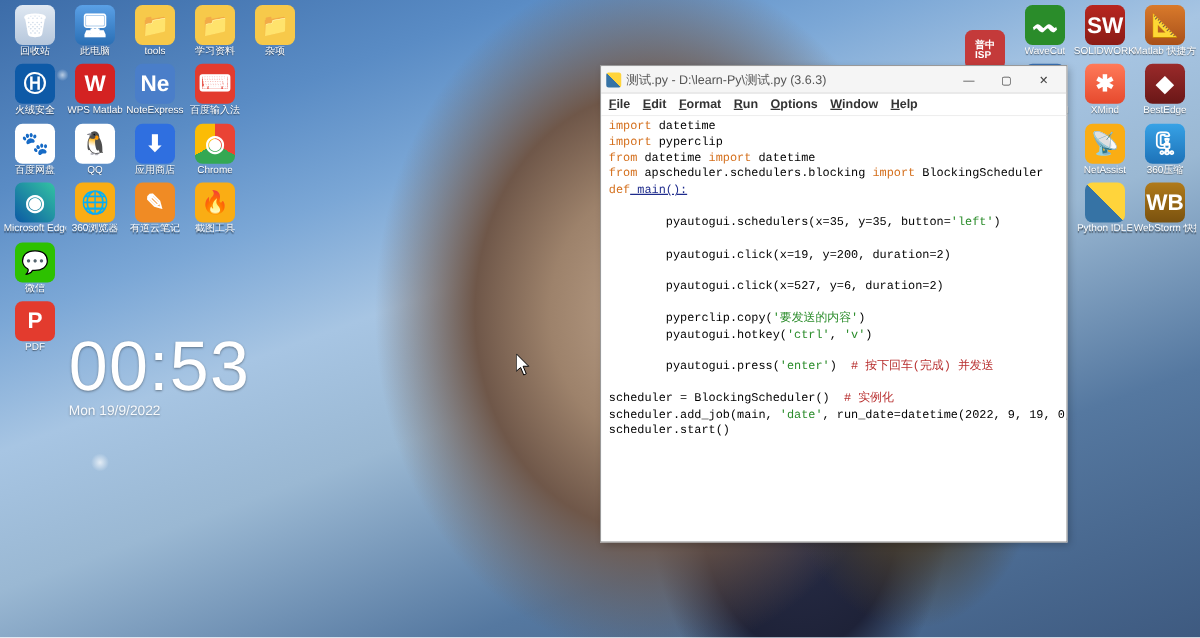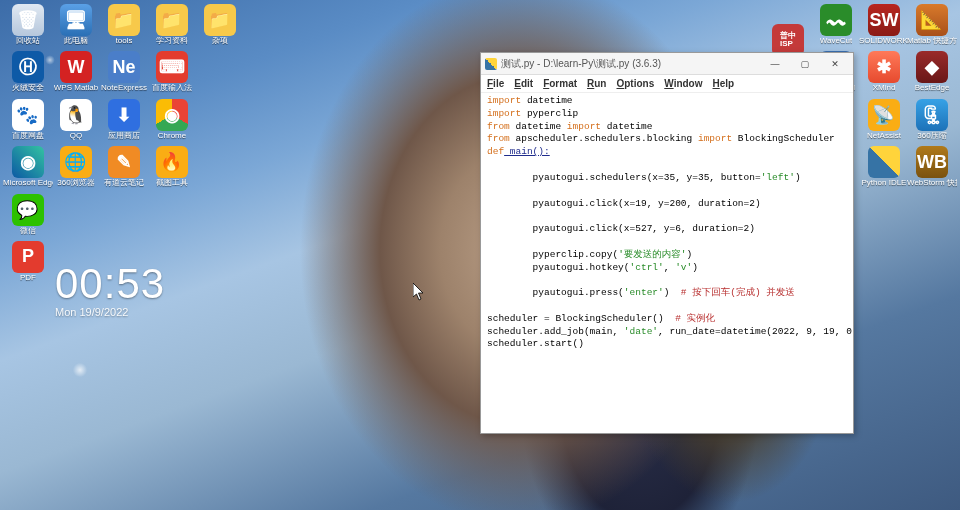--- a/index.html
+++ b/index.html
@@ -35,21 +35,21 @@
   .col-r1 { left: auto; right: 52px; }
   .col-r2 { left: auto; right: 100px; }
   .col-r3 { left: auto; right: 148px; }
 
   .dicon { width: 46px; display: flex; flex-direction: column; align-items: center; gap: 1px; cursor: pointer; }
   .dicon .glyph { width: 32px; height: 32px; border-radius: 6px; display: flex; align-items: center; justify-content: center; font-size: 18px; color: #fff; font-weight: bold; }
   .dicon .label { font-size: 8px; color: #fff; text-align: center; line-height: 1.05; text-shadow: 0 1px 1px rgba(0,0,0,.6); max-width: 50px; overflow: hidden; white-space: nowrap; }
 
   
   .clock { position: absolute; left: 55px; top: 260px; color: #fff; text-shadow: 0 1px 2px rgba(0,0,0,.4); }
-  .clock .time { font-size: 42px; font-weight: 200; letter-spacing: 1px; }
+  .clock .time { font-size: 56px; font-weight: 200; letter-spacing: 1px; }
   .clock .date { font-size: 11px; opacity: .9; margin-top: -2px; }
 
   
   .window {
     position: absolute; left: 480px; top: 52px; width: 374px; height: 382px;
     background: #fff; border: 1px solid #999; box-shadow: 2px 2px 6px rgba(0,0,0,.25);
     display: flex; flex-direction: column;
   }
   .titlebar { height: 22px; background: #f5f5f5; display: flex; align-items: center; padding: 0 4px; font-size: 10px; color: #555; border-bottom: 1px solid #ddd; }
   .titlebar .winicon { width: 12px; height: 12px; background: linear-gradient(45deg,#3673a5 50%,#ffd43b 50%); border-radius: 2px; margin-right: 4px; }

